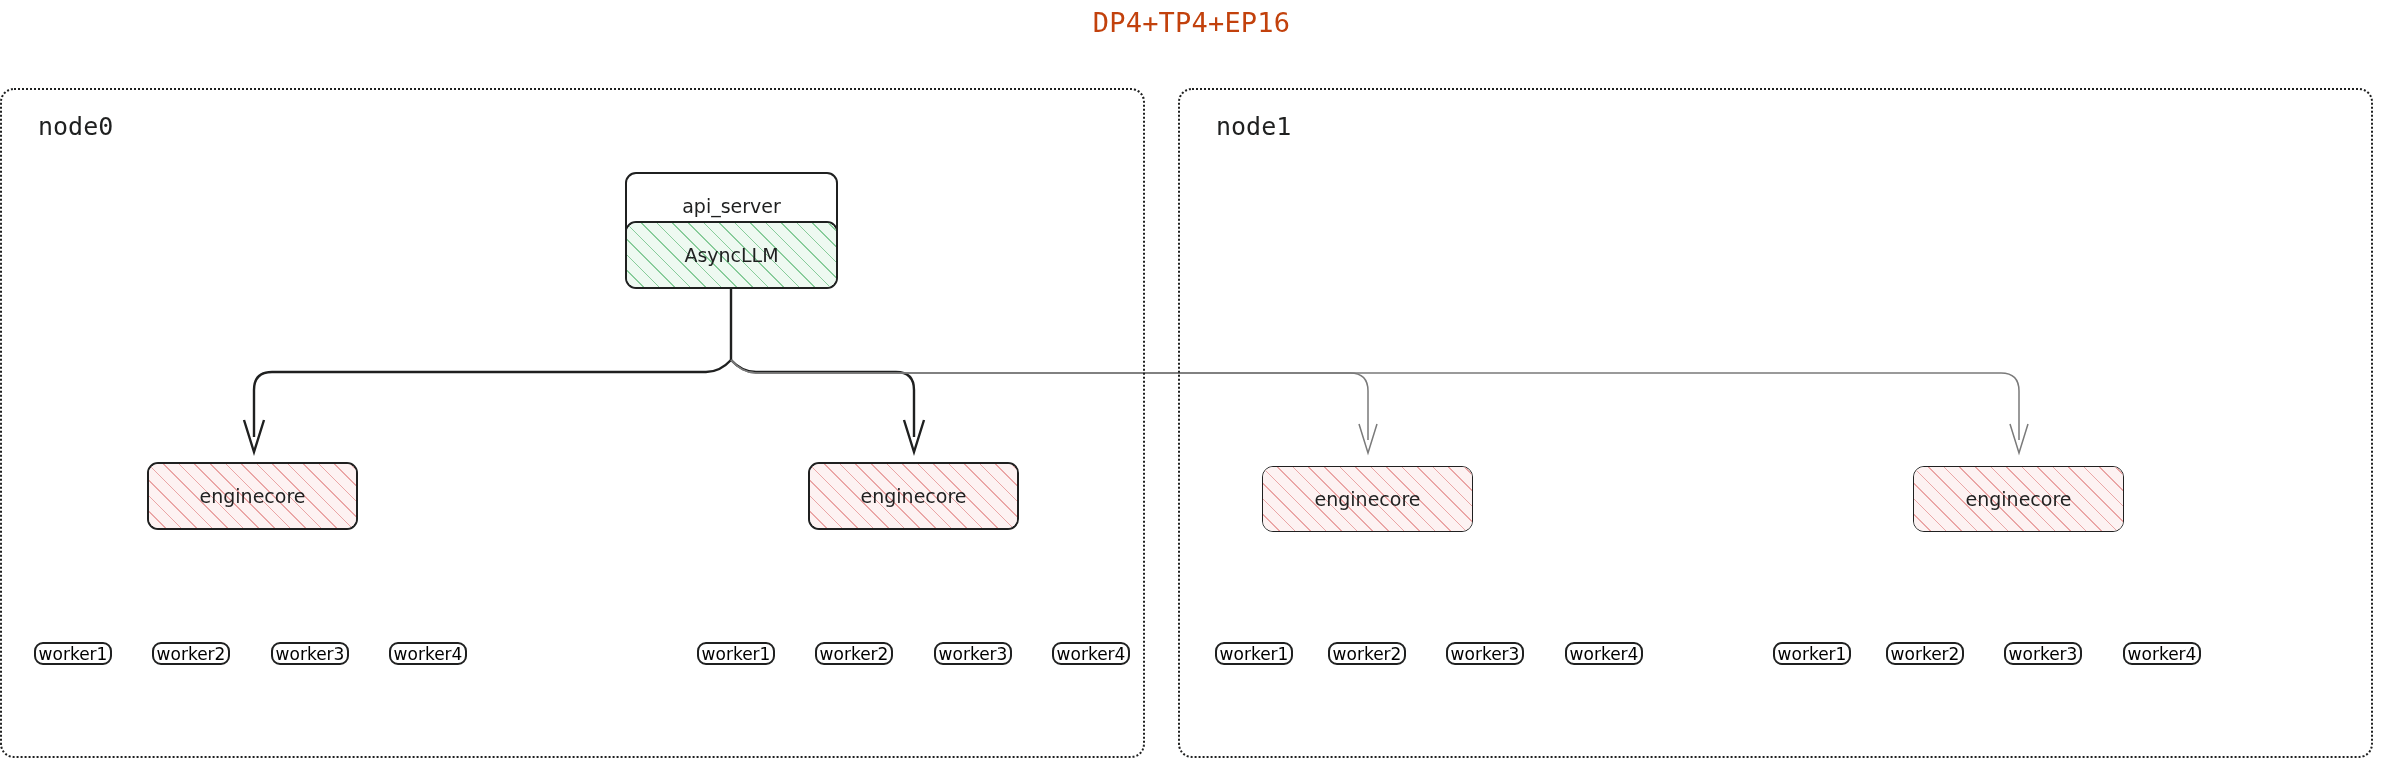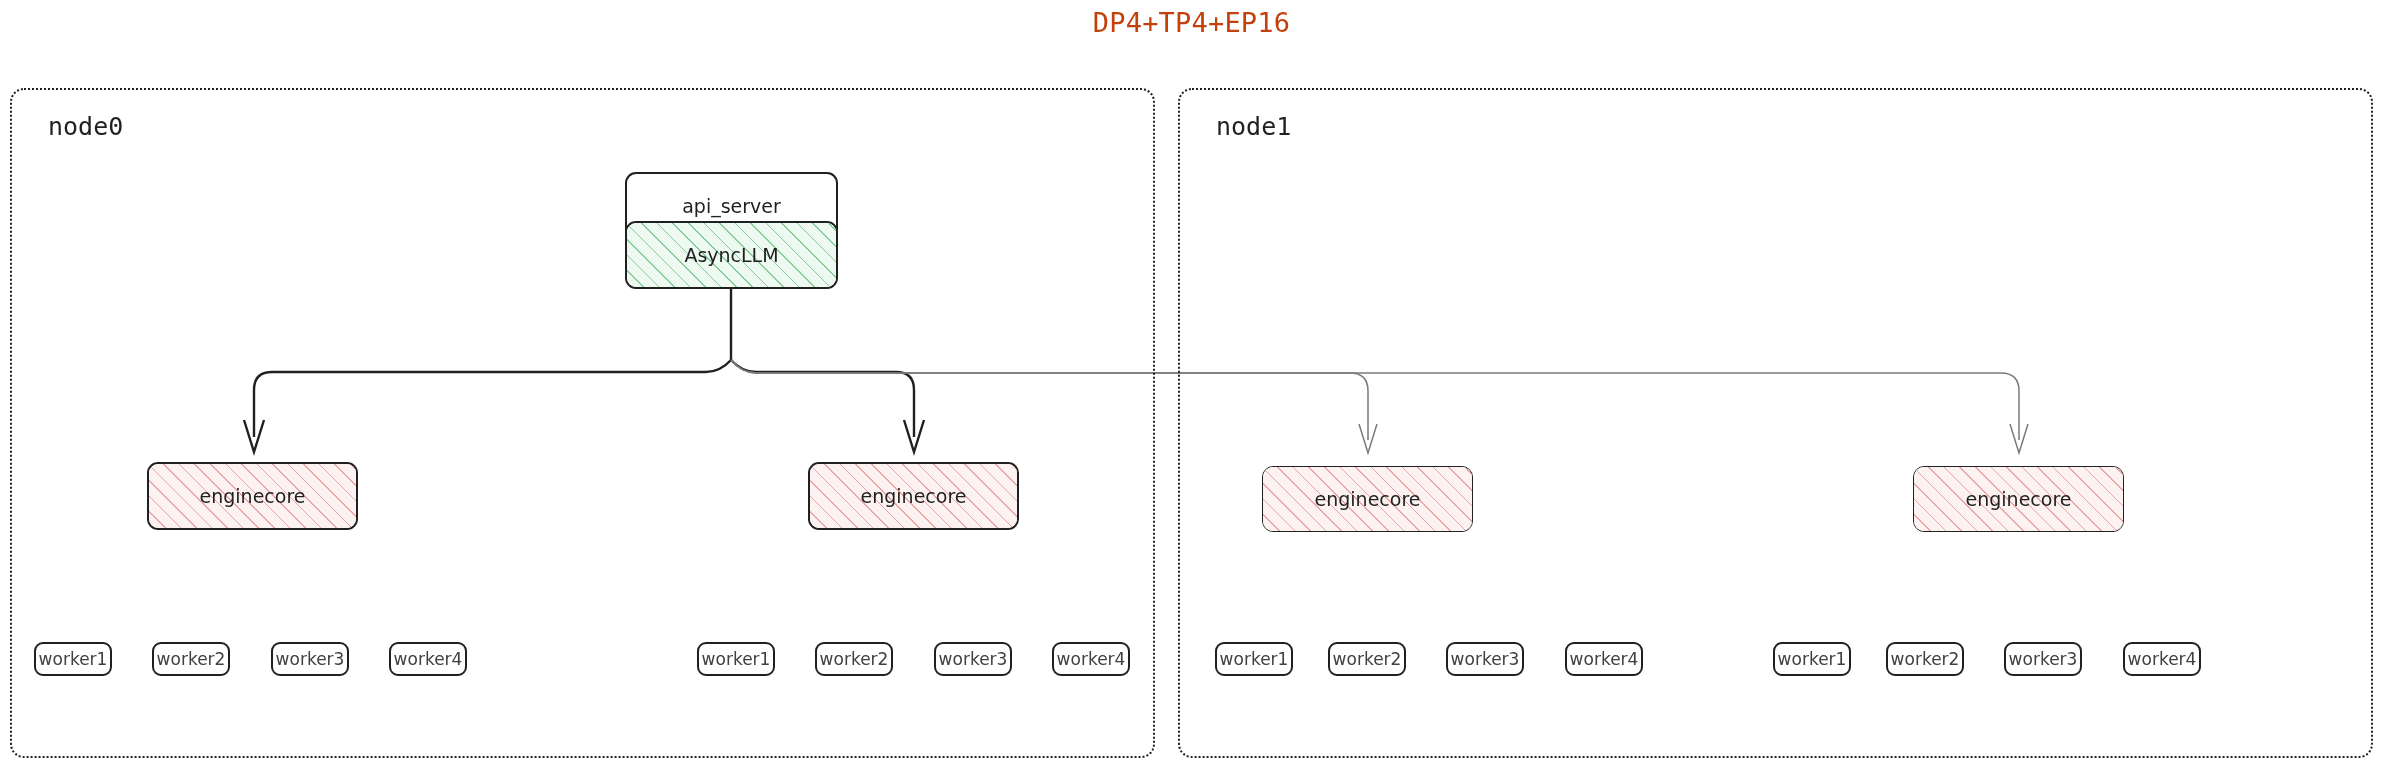--- a/index.html
+++ b/index.html
@@ -103,25 +103,25 @@
         rgba(0, 0, 0, 0) 11px);
   }
 
   
   .worker {
     position: absolute;
     box-sizing: border-box;
     display: flex;
     align-items: center;
     justify-content: center;
-    height: 34px;
+    height: 23px;
     border: 2px solid #1f2020;
     border-radius: 9px;
     background: #ffffff;
-    color: #404040;
+    color: #000000;
     font-size: 17px;
     white-space: nowrap;
   }
 
   
   #edges {
     position: absolute;
     left: 0;
     top: 0;
     width: 2383px;
@@ -159,21 +159,21 @@
     <path class="edge-dark" d="M 731,360 Q 742,372 756,372 L 896,372 Q 914,372 914,390 L 914,437"></path>
     <path class="arrow-dark" d="M 904,420 L 914,452 L 924,420"></path>
 
     <path class="edge-light" d="M 731,360 Q 742,373 756,373 L 1350,373 Q 1368,373 1368,391 L 1368,440"></path>
     <path class="arrow-light" d="M 1359,424 L 1368,453 L 1377,424"></path>
 
     <path class="edge-light" d="M 731,360 Q 742,373 756,373 L 2001,373 Q 2019,373 2019,391 L 2019,440"></path>
     <path class="arrow-light" d="M 2010,424 L 2019,453 L 2028,424"></path>
   </svg>
 
-  <div class="subgraph" style="left:10px; top:88px; width:1145px; height:670px;">
+  <div class="subgraph" style="left:0; top:88px; width:1145px; height:670px;">
     <div class="subgraph-label">node0</div>
   </div>
 
   <div class="subgraph" style="left:1178px; top:88px; width:1195px; height:670px;">
     <div class="subgraph-label">node1</div>
   </div>
 
   <div class="node" style="left:625px; top:148px; width:213px; height:68px;margin-top:24px;">
     <span class="node-label">api_server</span>
   </div>

